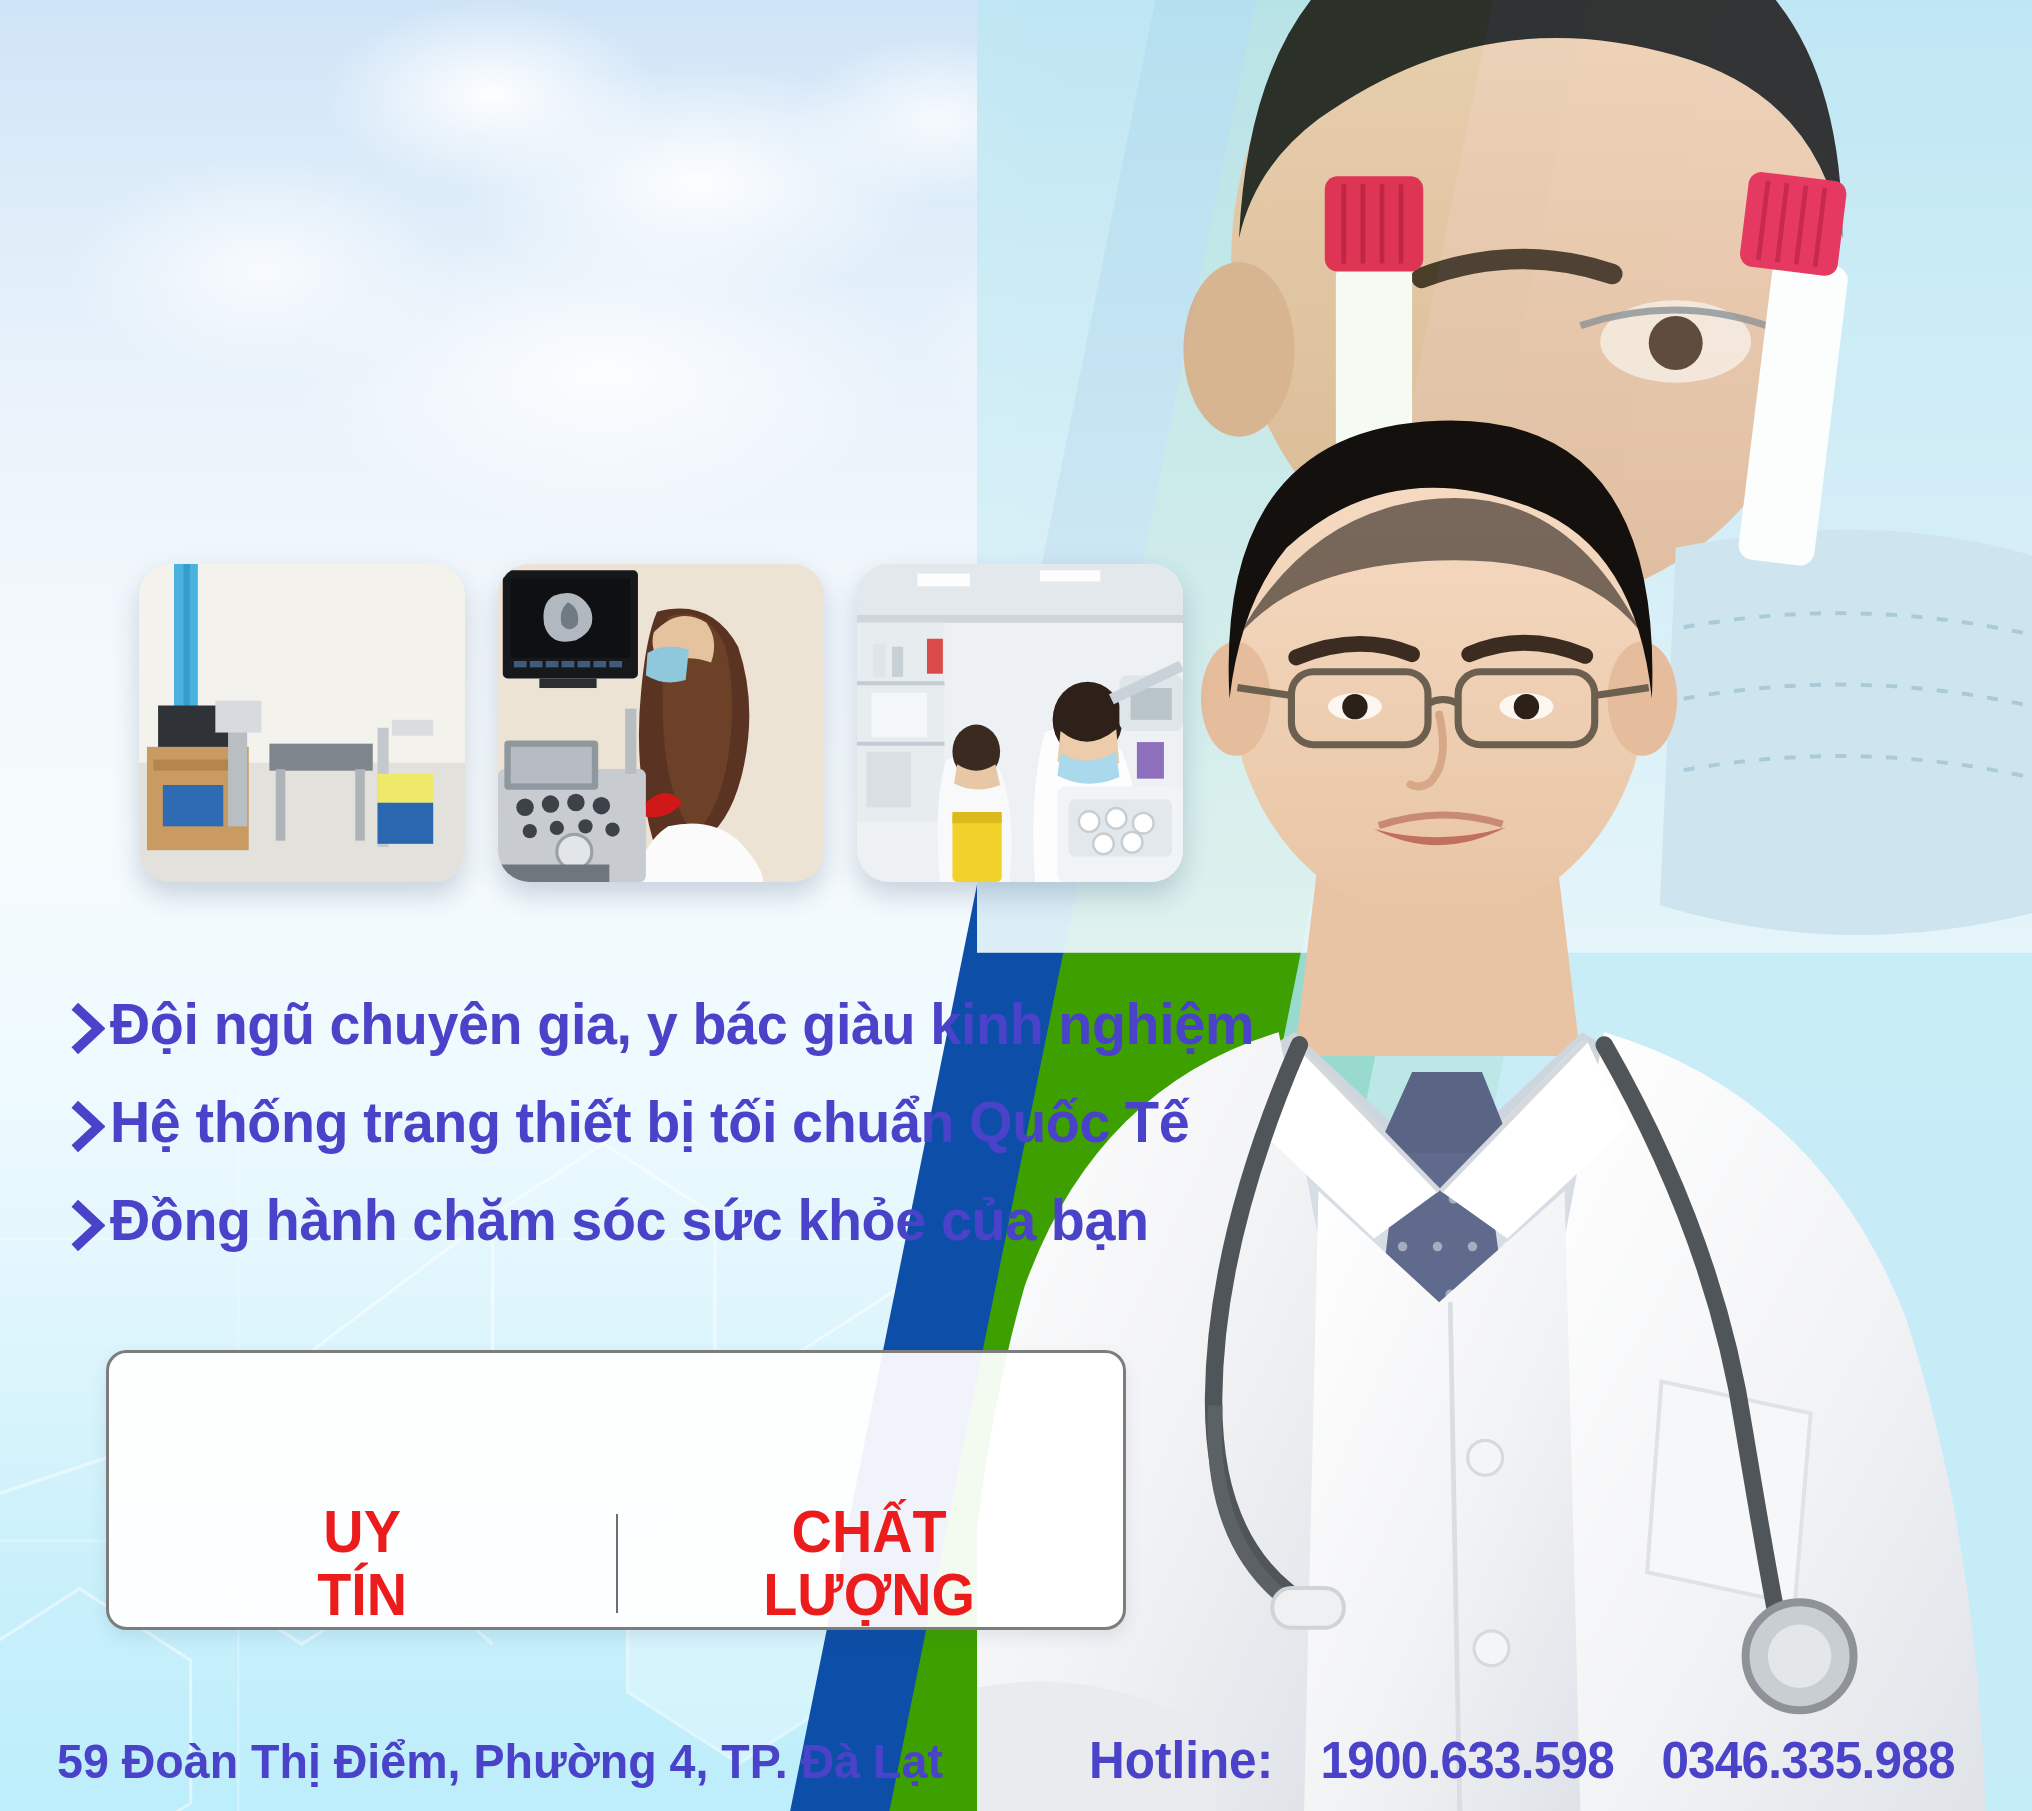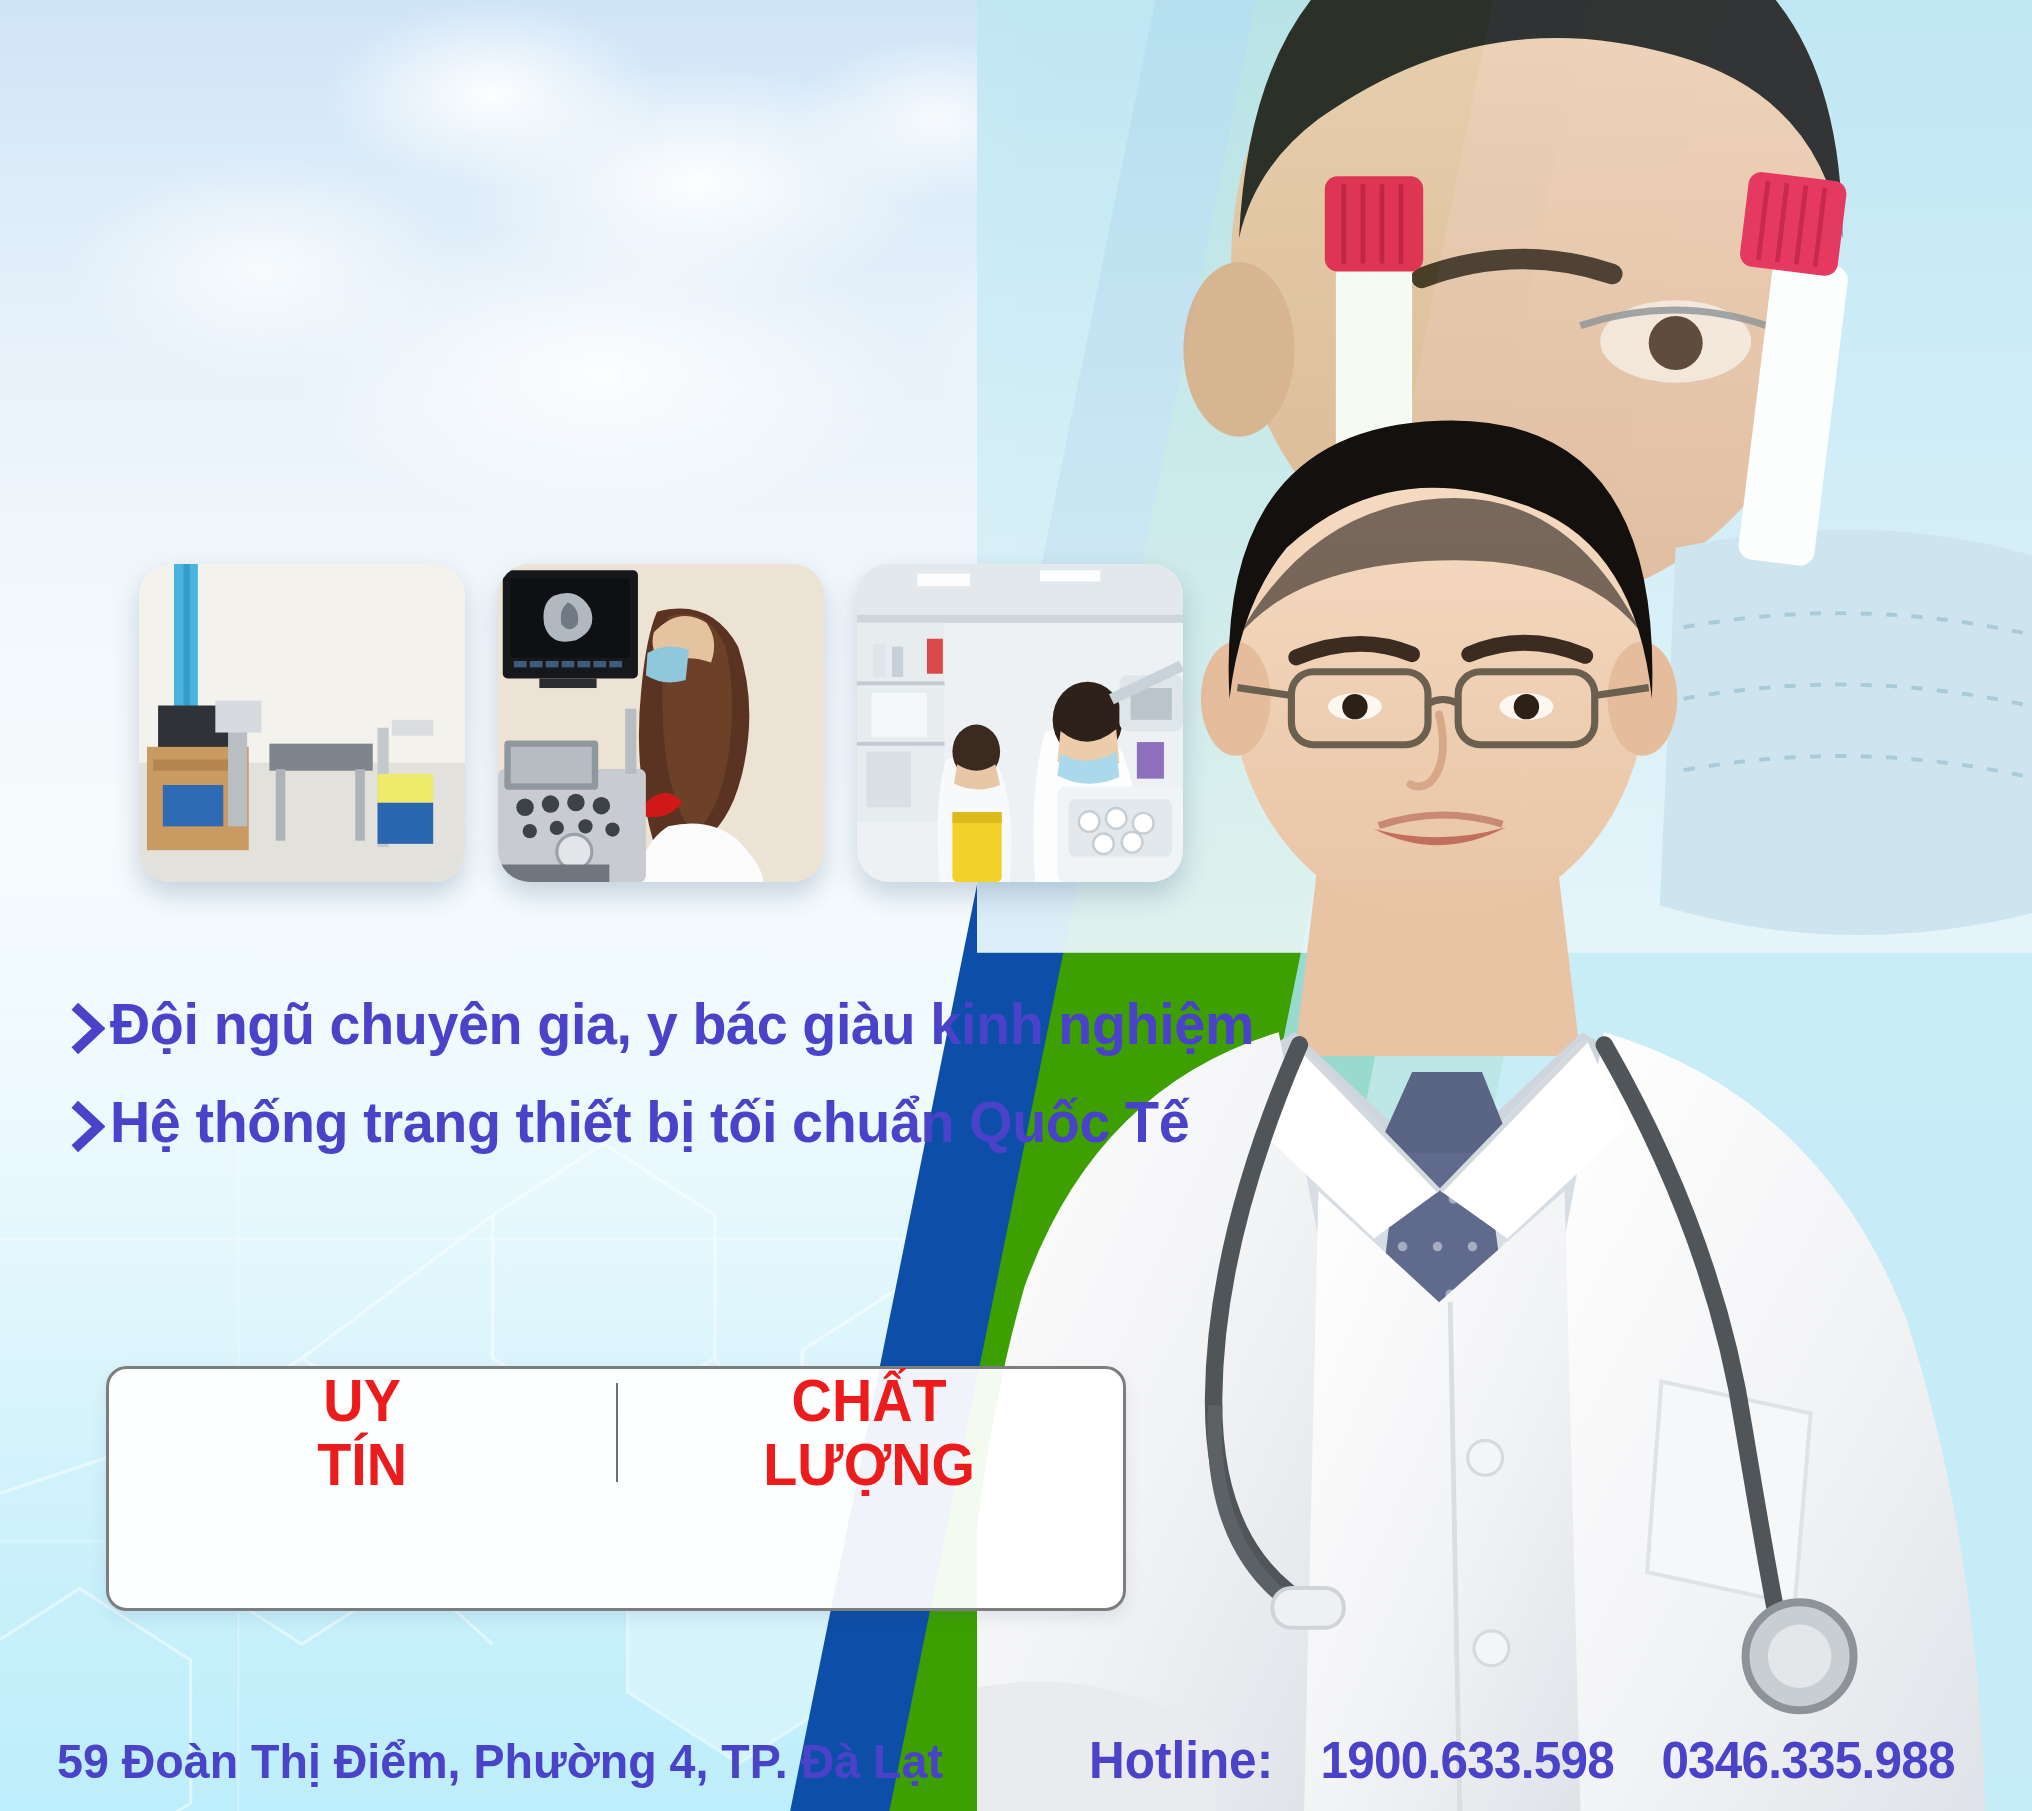--- a/index.html
+++ b/index.html
@@ -115,27 +115,26 @@
     color:#4a43c9;
     line-height:1.04;
     white-space:nowrap;
     transform:scaleX(.96); transform-origin:left center;
     letter-spacing:-0.4px;
   }
 
   
   .values {
     position:absolute; left:106px; top:1350px;
-    width:1020px; height:245px;
+    width:1020px; height:280px;
     background:rgba(255,255,255,.94);
     border:3.2px solid #7d7d7d;
     border-radius:20.6px;
-    display:flex; align-items:flex-start;
+    display:flex; align-items:flex-end;
     box-shadow:0 6.4px 16px rgba(40,70,110,.10);
-    margin-top:16px;
   }
   .value {
     flex:1 1 0;
     text-align:center;
     position:relative;
     padding:0 6.4px;
   }
   .value + .value::before {
     content:"";
     position:absolute; left:0; top:14.3px; bottom:14.3px;
@@ -518,20 +517,28 @@
 
     <div class="bullet">
       <span class="chev">
         <svg width="35" height="51" viewBox="0 0 44 64">
           <path d="M6 4 L36 32 L6 60" stroke="#4a43c9" stroke-width="12" fill="none" stroke-linejoin="miter" stroke-linecap="butt"></path>
         </svg>
       </span>
       <span class="bullet-text">Hệ thống trang thiết bị tối chuẩn Quốc Tế</span>
     </div>
 
+    <div class="bullet">
+      <span class="chev">
+        <svg width="35" height="51" viewBox="0 0 44 64">
+          <path d="M6 4 L36 32 L6 60" stroke="#4a43c9" stroke-width="12" fill="none" stroke-linejoin="miter" stroke-linecap="butt"></path>
+        </svg>
+      </span>
+      <span class="bullet-text">Đồng hành chăm sóc sức khỏe của bạn</span>
+    </div>
 
   </div>
 
   <div class="values">
     <div class="value">
       <div class="l1">UY</div>
       <div class="l2">TÍN</div>
     </div>
     <div class="value">
       <div class="l1">CHẤT</div>

